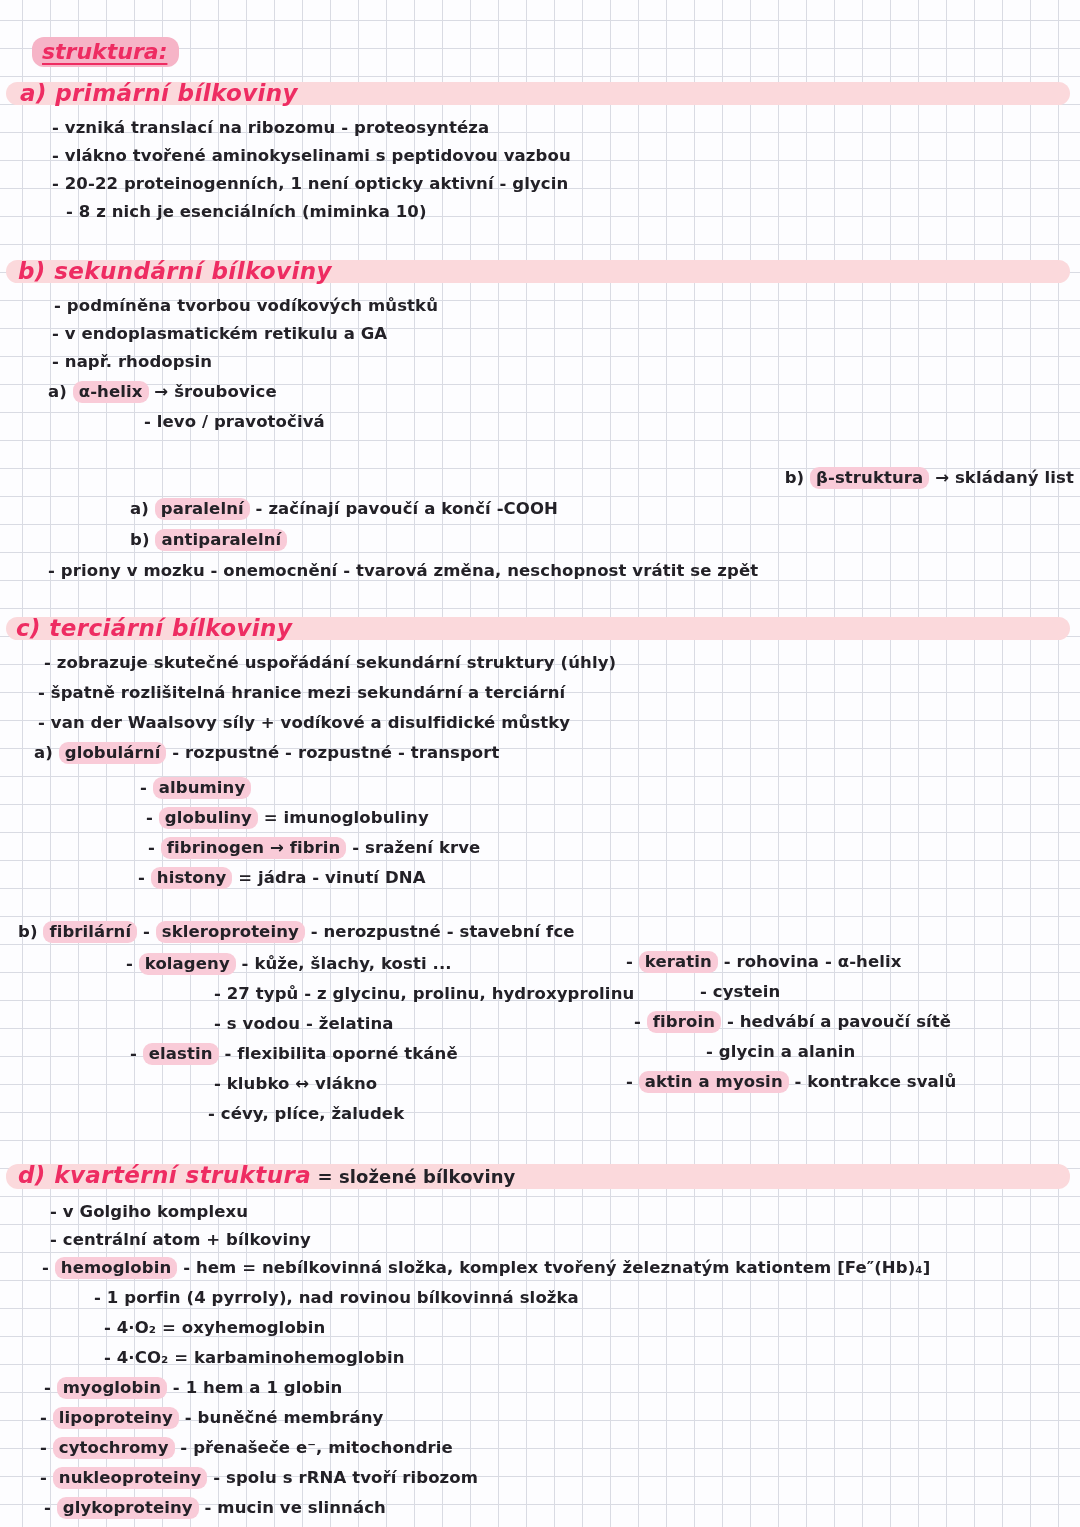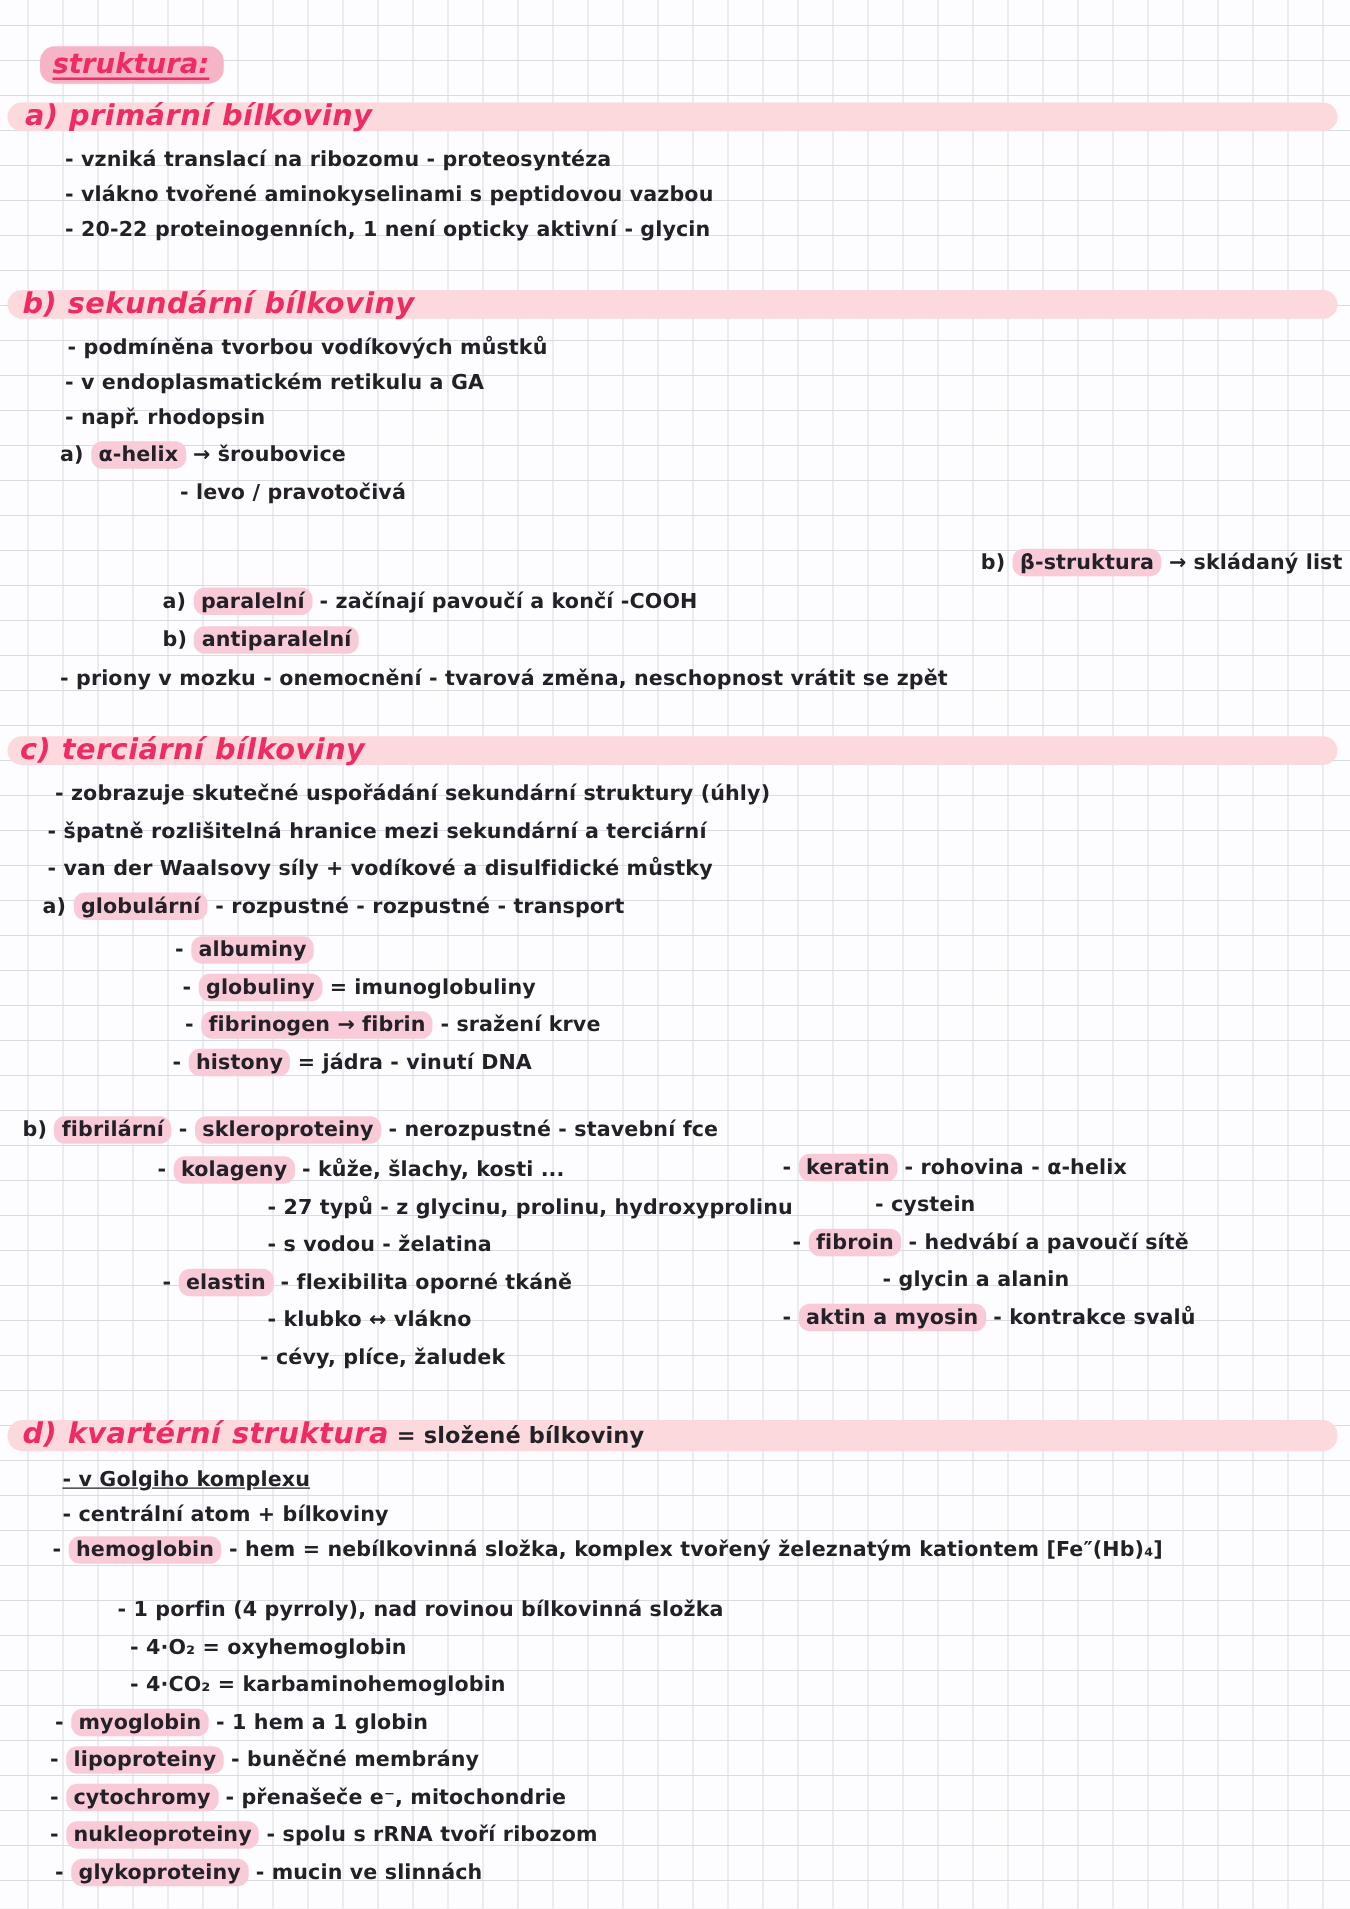--- a/index.html
+++ b/index.html
@@ -91,20 +91,21 @@
 </style>
 </head>
 <body>
 
 <div class="page" id="sheet">
     <div class="title-line" style="padding-left: 24px;"><span class="seg s-pinkhl">struktura:</span></div>
     <div class="heading" style="padding-left: 12px; margin-top: 4px;"><span class="seg s-pink">a) primární bílkoviny</span></div>
     <div class="line" style="padding-left: 44px; margin-top: 2px;"><span class="seg s-ink">- vzniká translací na ribozomu - proteosyntéza</span></div>
     <div class="line" style="padding-left: 44px;"><span class="seg s-ink">- vlákno tvořené aminokyselinami s peptidovou vazbou</span></div>
     <div class="line" style="padding-left: 44px;"><span class="seg s-ink">- 20-22 proteinogenních, 1 není opticky aktivní - glycin</span></div>
+    <div class="line" style="padding-left: 58px;"><span class="seg s-ink">- 8 z nich je esenciálních (miminka 10)</span></div>
     <div class="heading" style="padding-left: 10px; margin-top: 26px; font-style: italic;"><span class="seg s-pink">b) sekundární bílkoviny</span></div>
     <div class="line" style="padding-left: 46px; margin-top: 2px;"><span class="seg s-ink">- podmíněna tvorbou vodíkových můstků</span></div>
     <div class="line" style="padding-left: 44px;"><span class="seg s-ink">- v endoplasmatickém retikulu a GA</span></div>
     <div class="line" style="padding-left: 44px;"><span class="seg s-ink">- např. rhodopsin</span></div>
     <div class="line" style="padding-left: 40px; margin-top: 2px;"><span class="seg s-ink">a) </span><span class="seg s-hl">α-helix</span><span class="seg s-ink"> → šroubovice</span></div>
     <div class="line" style="padding-left: 136px; margin-top: 2px;"><span class="seg s-ink">- levo / pravotočivá</span></div>
     <div class="line" style="padding-left: 36px; margin-top: 28px; text-align: right;"><span class="seg s-ink">b) </span><span class="seg s-hl">β-struktura</span><span class="seg s-ink"> → skládaný list</span></div>
     <div class="line" style="padding-left: 122px; margin-top: 3px;"><span class="seg s-ink">a) </span><span class="seg s-hl">paralelní</span><span class="seg s-ink"> - začínají pavoučí a končí  -COOH</span></div>
     <div class="line" style="padding-left: 122px; margin-top: 3px;"><span class="seg s-ink">b) </span><span class="seg s-hl">antiparalelní</span></div>
     <div class="line" style="padding-left: 40px; margin-top: 3px;"><span class="seg s-ink">- priony v mozku - onemocnění - tvarová změna, neschopnost vrátit se zpět</span></div>
@@ -129,24 +130,24 @@
       </div>
       <div class="right-col" style="left: 618px; top: 30px;">
         <div class="line" style="padding-left: 0px;"><span class="seg s-ink">- </span><span class="seg s-hl">keratin</span><span class="seg s-ink"> - rohovina - α-helix</span></div>
         <div class="line" style="padding-left: 74px; margin-top: 2px;"><span class="seg s-ink">- cystein</span></div>
         <div class="line" style="padding-left: 8px; margin-top: 2px;"><span class="seg s-ink">- </span><span class="seg s-hl">fibroin</span><span class="seg s-ink"> - hedvábí a pavoučí sítě</span></div>
         <div class="line" style="padding-left: 80px; margin-top: 2px;"><span class="seg s-ink">- glycin a alanin</span></div>
         <div class="line" style="padding-left: 0px; margin-top: 2px;"><span class="seg s-ink">- </span><span class="seg s-hl">aktin a myosin</span><span class="seg s-ink"> - kontrakce svalů</span></div>
       </div>
     </div>
     <div class="heading" style="padding-left: 10px; margin-top: 28px;"><span class="seg s-pink">d) kvartérní struktura</span><span class="seg s-inkh"> = složené bílkoviny</span></div>
-    <div class="line" style="padding-left: 42px; margin-top: 2px; text-decoration: underline;"><span class="seg s-ink">- v Golgiho komplexu</span></div>
+    <div class="line" style="padding-left: 42px; margin-top: 2px;"><span class="seg s-ink">- v Golgiho komplexu</span></div>
     <div class="line" style="padding-left: 42px;"><span class="seg s-ink">- centrální atom + bílkoviny</span></div>
     <div class="line" style="padding-left: 34px;"><span class="seg s-ink">- </span><span class="seg s-hl">hemoglobin</span><span class="seg s-ink"> - hem = nebílkovinná složka, komplex  tvořený železnatým kationtem </span><span class="seg s-ink">[Fe″(Hb)₄]</span></div>
-    <div class="line" style="padding-left: 86px; margin-top: 20px;"><span class="seg s-ink">- 1 porfin (4 pyrroly),  nad rovinou  bílkovinná složka</span></div>
+    <div class="line" style="padding-left: 86px; margin-top: 2px;"><span class="seg s-ink">- 1 porfin (4 pyrroly),  nad rovinou  bílkovinná složka</span></div>
     <div class="line" style="padding-left: 96px; margin-top: 2px;"><span class="seg s-ink">- 4·O₂ = oxyhemoglobin</span></div>
     <div class="line" style="padding-left: 96px; margin-top: 2px;"><span class="seg s-ink">- 4·CO₂ = karbaminohemoglobin</span></div>
     <div class="line" style="padding-left: 36px; margin-top: 2px;"><span class="seg s-ink">- </span><span class="seg s-hl">myoglobin</span><span class="seg s-ink"> - 1 hem  a  1 globin</span></div>
     <div class="line" style="padding-left: 32px; margin-top: 2px;"><span class="seg s-ink">- </span><span class="seg s-hl">lipoproteiny</span><span class="seg s-ink"> -  buněčné membrány</span></div>
     <div class="line" style="padding-left: 32px; margin-top: 2px;"><span class="seg s-ink">- </span><span class="seg s-hl">cytochromy</span><span class="seg s-ink"> - přenašeče  e⁻, mitochondrie</span></div>
     <div class="line" style="padding-left: 32px; margin-top: 2px;"><span class="seg s-ink">- </span><span class="seg s-hl">nukleoproteiny</span><span class="seg s-ink"> -  spolu s rRNA  tvoří  ribozom</span></div>
     <div class="line" style="padding-left: 36px; margin-top: 2px;"><span class="seg s-ink">- </span><span class="seg s-hl">glykoproteiny</span><span class="seg s-ink"> -  mucin ve slinnách</span></div>
   </div>
 
 </body></html>

